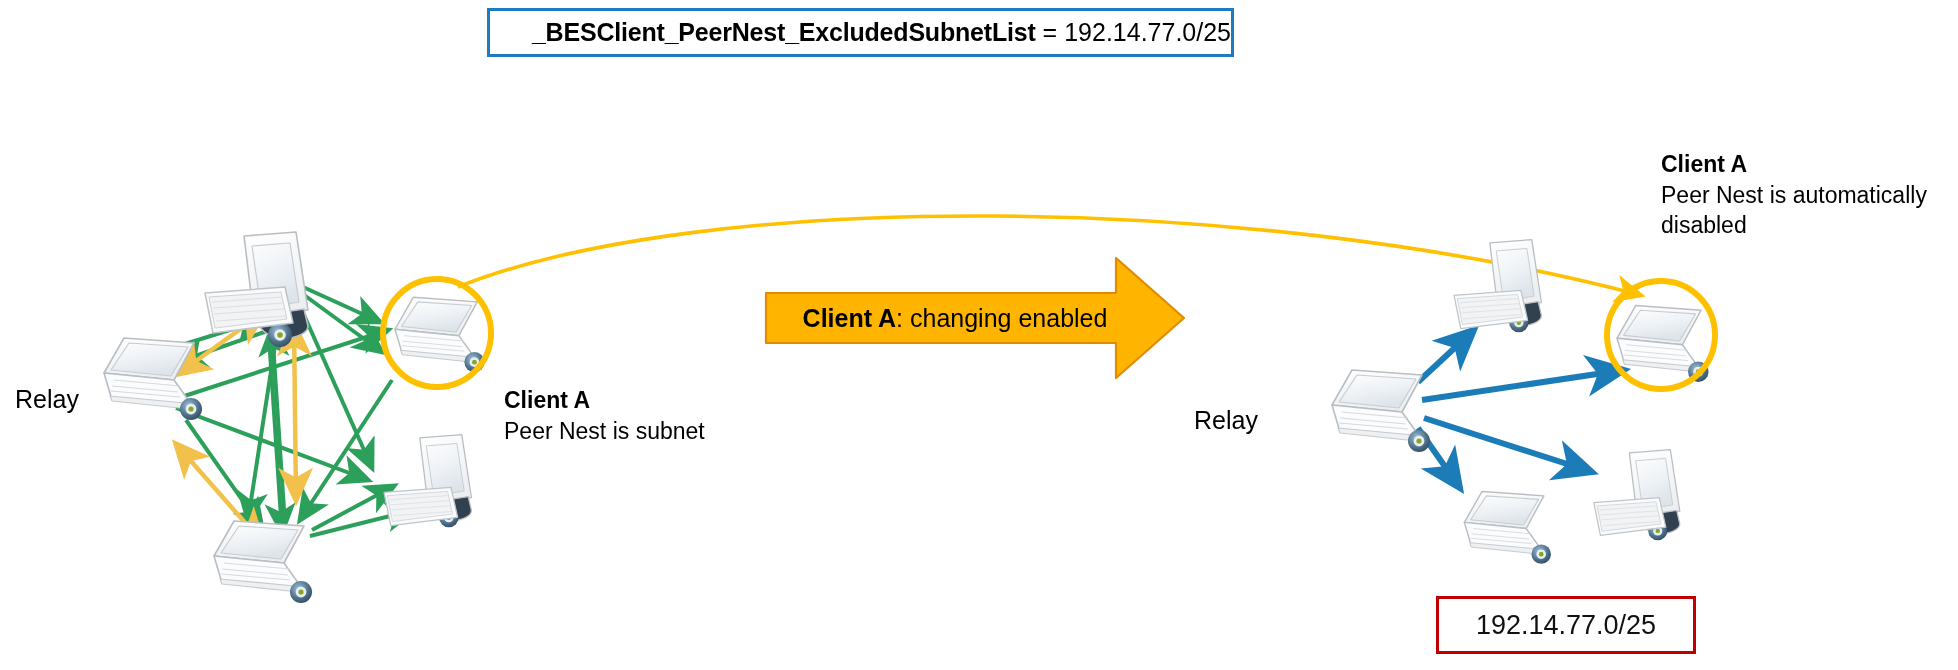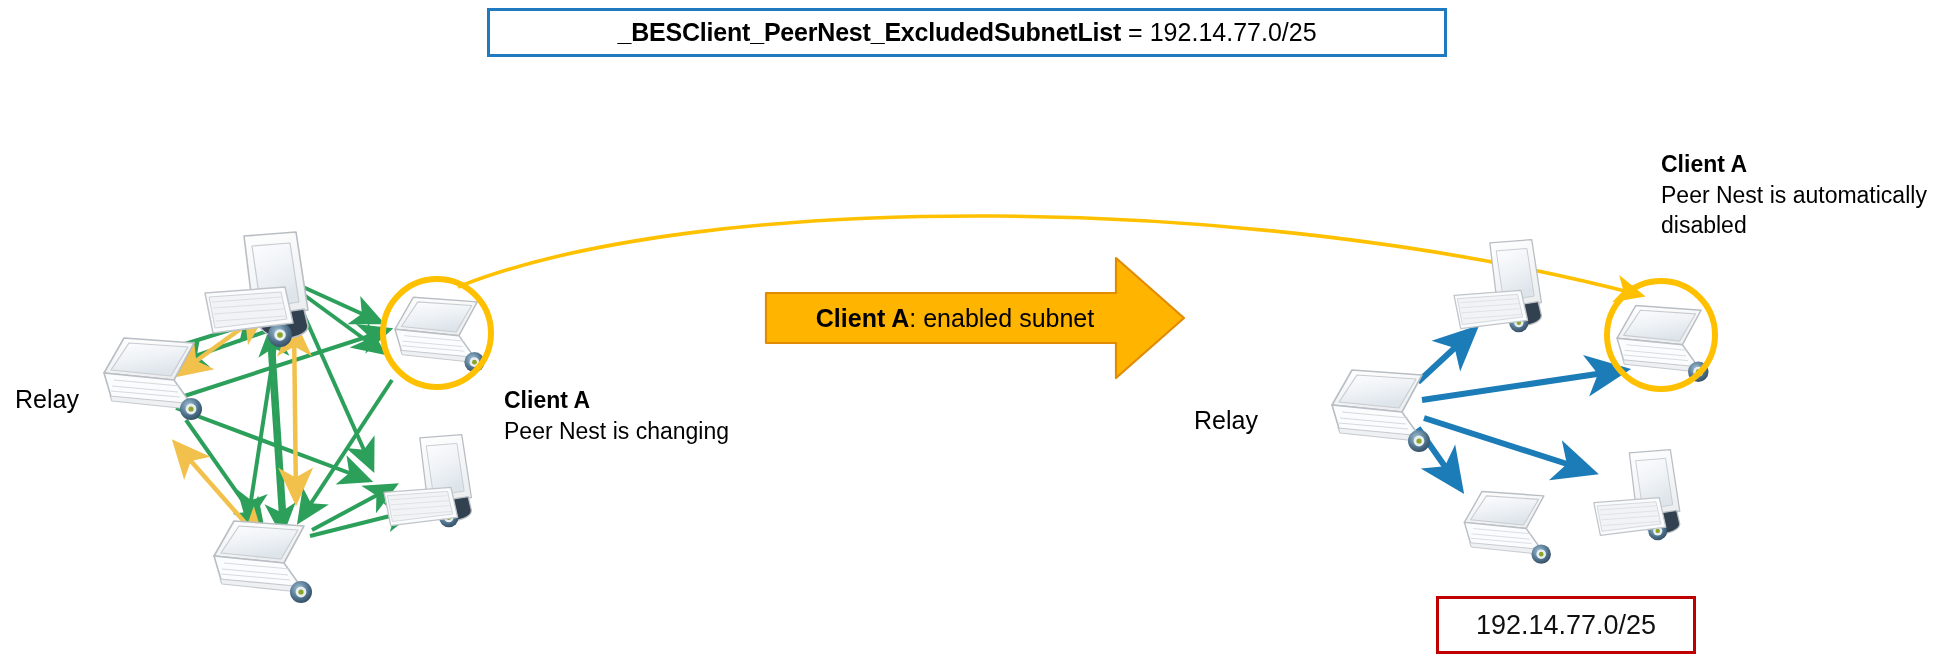--- a/index.html
+++ b/index.html
@@ -3,23 +3,23 @@
 <meta charset="utf-8">
 <title>Peer Nest Excluded Subnet Diagram</title>
 <style>
   html,body{margin:0;padding:0;background:#ffffff;}
   body{width:1958px;height:670px;position:relative;overflow:hidden;
        font-family:"Liberation Sans","DejaVu Sans",sans-serif;color:#000;}
   #stage{position:absolute;left:0;top:0;width:1958px;height:670px;}
 
   
   .formula-box{
-    position:absolute;left:487px;top:8px;width:960px;height:49px;
+    position:absolute;left:487px;top:8px;width:747px;height:49px;
     border:3px solid #1F7AC0;background:#ffffff;box-sizing:border-box;
-    display:flex;align-items:center;justify-content:center;
+    display:flex;align-items:center;justify-content:flex-end;
   }
   .formula-var{font-weight:bold;font-size:25px;letter-spacing:-0.2px;}
   .formula-eq{font-size:25px;margin-left:7px;margin-right:7px;}
   .formula-val{font-size:25px;}
 
   
   .subnet-box{
     position:absolute;border:3px solid #C00000;background:#ffffff;
     box-sizing:border-box;display:flex;align-items:center;justify-content:center;
     font-size:27px;color:#111;
@@ -216,30 +216,30 @@
     <span class="formula-eq">=</span>
     <span class="formula-val">192.14.77.0/25</span>
   </div>
 
   <div class="relay-lbl" id="relay-left">Relay</div>
 
   <div class="relay-lbl" id="relay-right">Relay</div>
 
   <div class="lbl" id="client-left">
     <div class="hd">Client A</div>
-    <div class="sub">Peer Nest is changing</div>
+    <div class="sub">Peer Nest is subnet</div>
   </div>
 
   <div class="lbl" id="client-right">
     <div class="hd">Client A</div>
     <div class="sub">Peer Nest is automatically</div>
     <div class="sub">disabled</div>
   </div>
 
   <div class="banner-text">
     <b>Client A</b>
-      <span>: enabled subnet</span>
+      <span>: changing enabled</span>
   </div>
 
 
   <div class="subnet-box" id="subnet-right">192.14.77.0/25</div>
 
 </div>
 
 </body></html>

